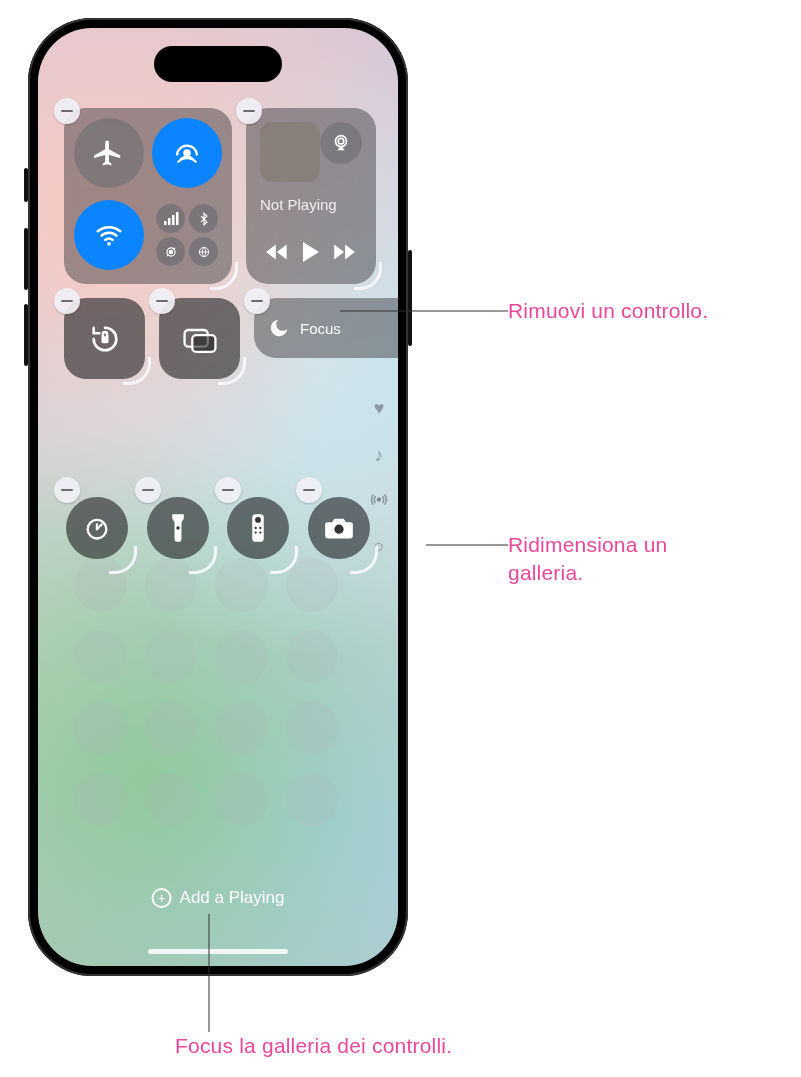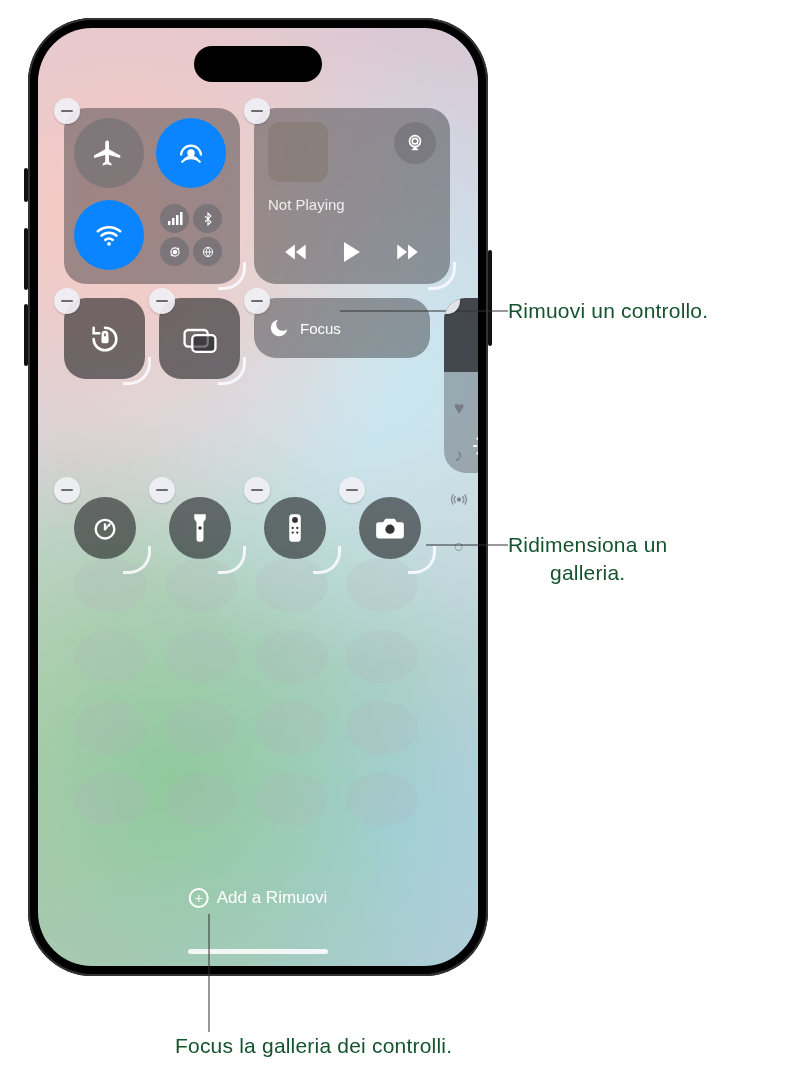--- a/index.html
+++ b/index.html
@@ -8,21 +8,21 @@
     height: 1077px;
     font-family: -apple-system, "Helvetica Neue", Arial, sans-serif;
     background: #fff;
     position: relative;
     overflow: hidden;
   }
   .phone {
     position: absolute;
     left: 28px;
     top: 18px;
-    width: 460px;
+    width: 380px;
     height: 958px;
     border-radius: 64px;
     background: #000;
     padding: 10px;
     box-shadow: 0 0 0 2px #333 inset;
   }
   .side-btn { position:absolute; background:#111; border-radius:3px; }
   .side-btn.b1 { left:-4px; top:150px; width:4px; height:34px; }
   .side-btn.b2 { left:-4px; top:210px; width:4px; height:62px; }
   .side-btn.b3 { left:-4px; top:286px; width:4px; height:62px; }
@@ -106,21 +106,21 @@
   .circle-tile { width:62px; height:62px; border-radius:50%; background: rgba(30,30,34,0.6); display:flex; align-items:center; justify-content:center; position:relative;}
   .circle-wrap { position:relative; width:81px; height:81px; display:flex; align-items:center; justify-content:center;}
   .grid-dots { position:absolute; left:36px; right:60px; top:530px; bottom:140px; display:grid; grid-template-columns: repeat(4, 1fr); grid-template-rows: repeat(4,1fr); gap:18px 18px;}
   .dot { border-radius:50%; background: rgba(180,180,190,0.18);}
   .page-dots { position:absolute; right:10px; top:370px; display:flex; flex-direction:column; gap:26px; align-items:center;}
   .pd { color: rgba(90,90,100,0.55); font-size:18px;}
   .add-control { position:absolute; bottom:58px; left:50%; transform:translateX(-50%); color:#fff; font-size:17px; font-weight:500; display:flex; align-items:center; gap:8px;}
   .add-ic { width:20px; height:20px; border:2px solid #fff; border-radius:50%; display:flex; align-items:center; justify-content:center; font-size:14px; line-height:1;}
   .home-ind { position:absolute; bottom:12px; left:50%; transform:translateX(-50%); width:140px; height:5px; border-radius:3px; background: rgba(255,255,255,0.85);}
   
-  .callout { position:absolute; font-size:21px; color:#14532d; line-height:1.35; letter-spacing:0.2px;text-align:center;}
+  .callout { position:absolute; font-size:21px; color:#ec4899; line-height:1.35; letter-spacing:0.2px;}
   svg { display:block; }
 </style>
 </head>
 <body>
 
 <div class="phone">
   <div class="side-btn b1"></div>
   <div class="side-btn b2"></div>
   <div class="side-btn b3"></div>
   <div class="side-btn b4"></div>
@@ -346,21 +346,21 @@
           <svg width="18" height="18" viewBox="0 0 24 24" fill="none" stroke="rgba(90,90,100,0.55)" stroke-width="2" stroke-linecap="round">
               <circle cx="12" cy="10" r="2" fill="rgba(90,90,100,0.55)"></circle>
               <path d="M7 6a7 7 0 000 8M17 6a7 7 0 010 8M4 4a11 11 0 000 12M20 4a11 11 0 010 12"></path>
             </svg>
         </span>
         <span class="pd">○</span>
       </div>
 
       <div class="add-control">
         <span class="add-ic">+</span>
-        <span>Add a Rimuovi</span>
+        <span>Add a Playing</span>
       </div>
 
       <div class="home-ind"></div>
     </div>
   </div>
 </div>
 
 <div class="callout" style="left:508px; top:297px;">
   <svg style="position:absolute; left:-168px; top:13px;" width="168" height="2">
       <line x1="0" y1="1" x2="168" y2="1" stroke="#333" stroke-width="1"></line>

